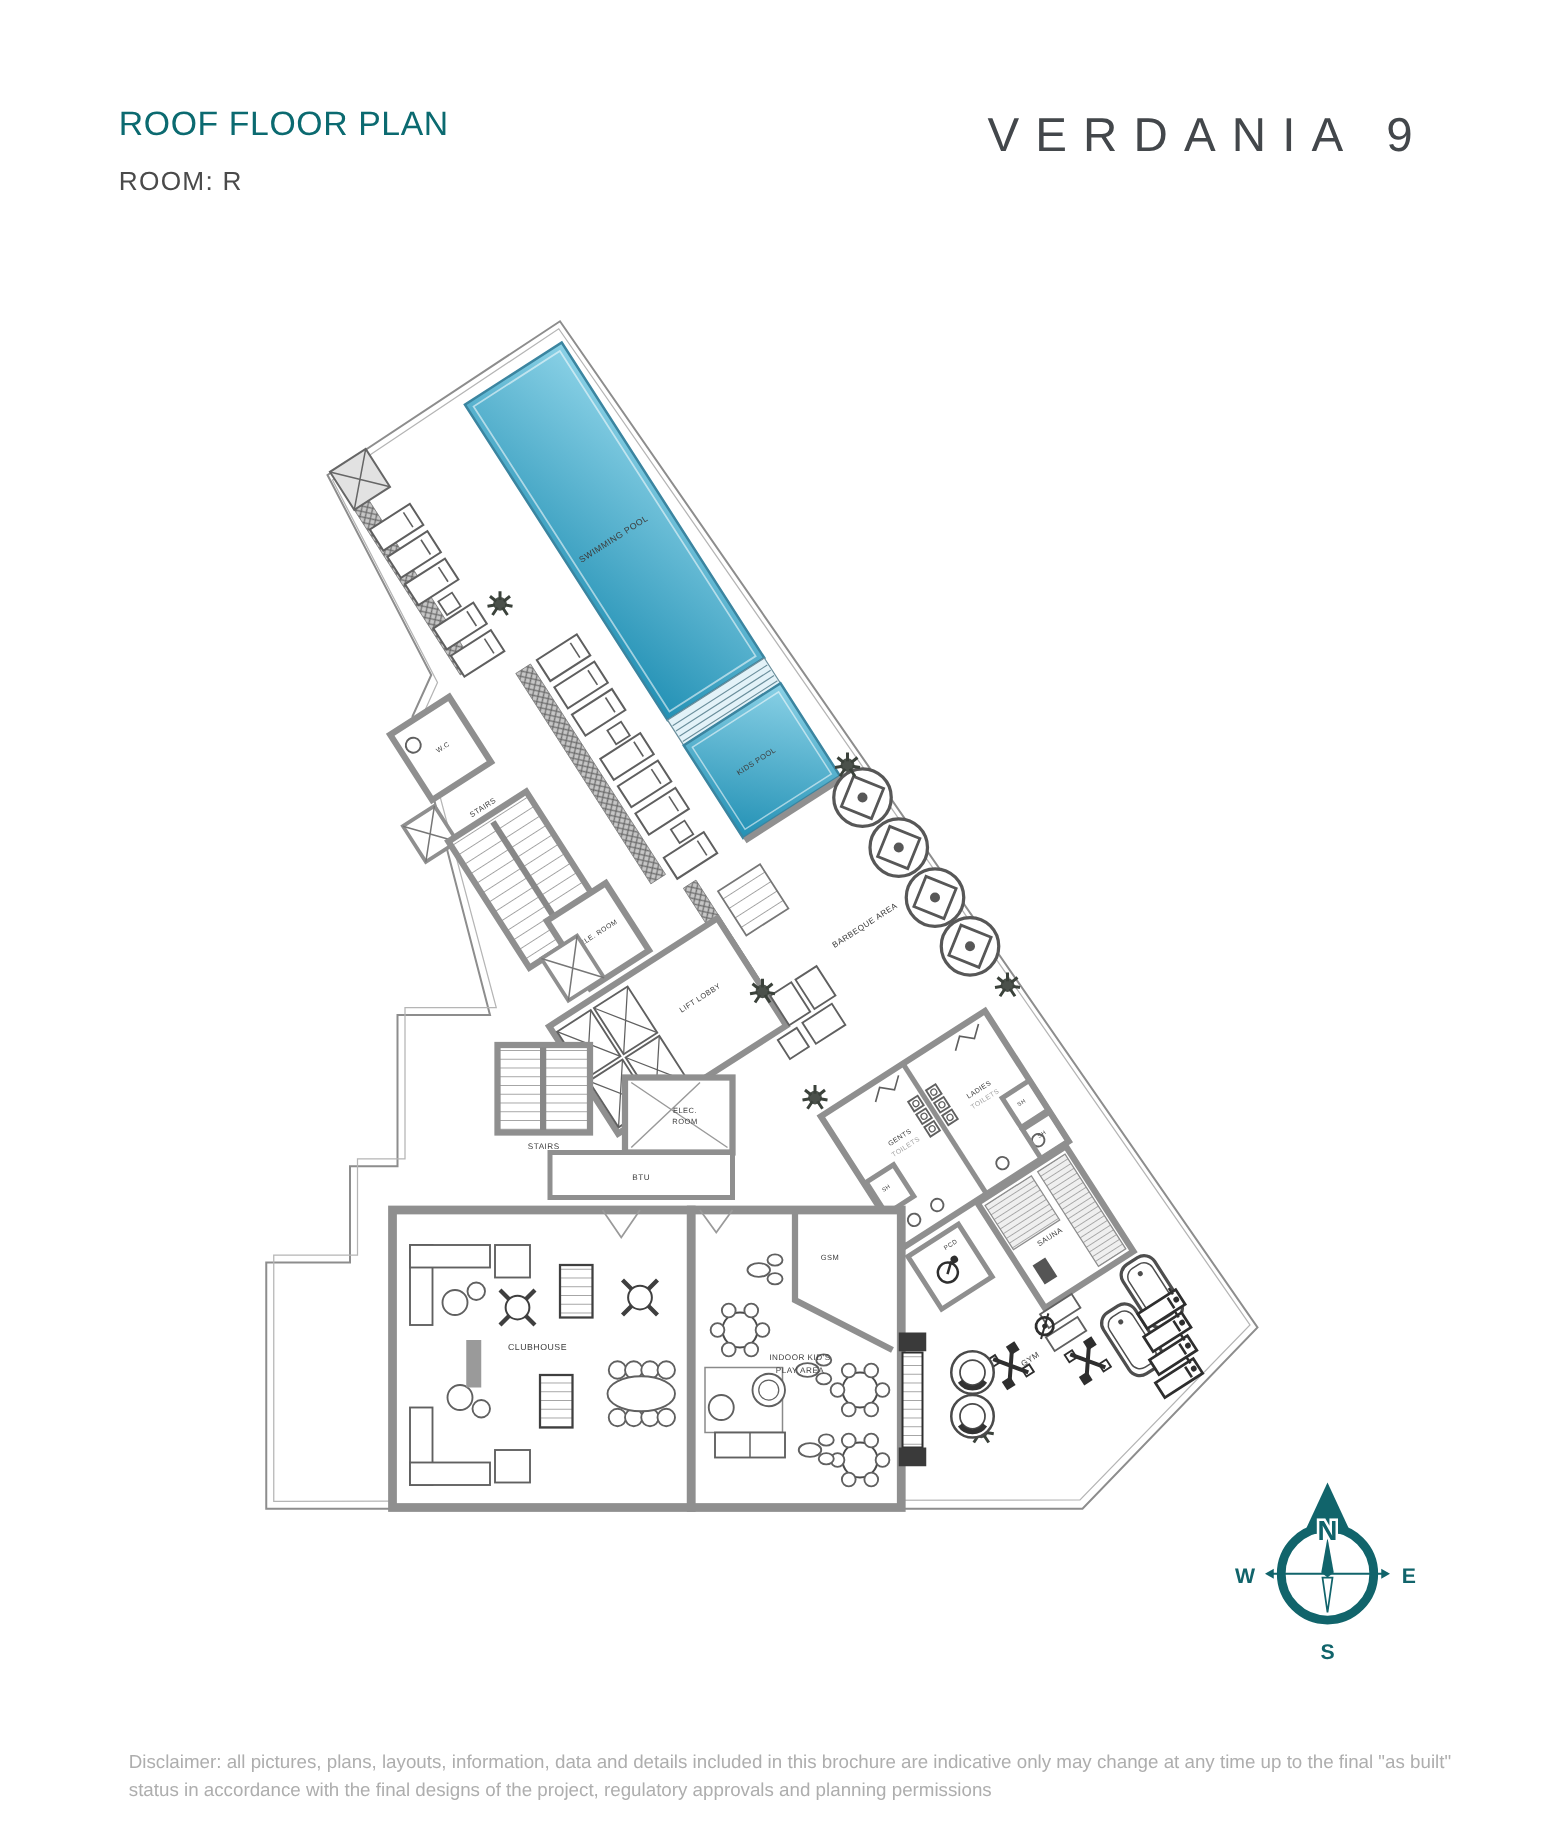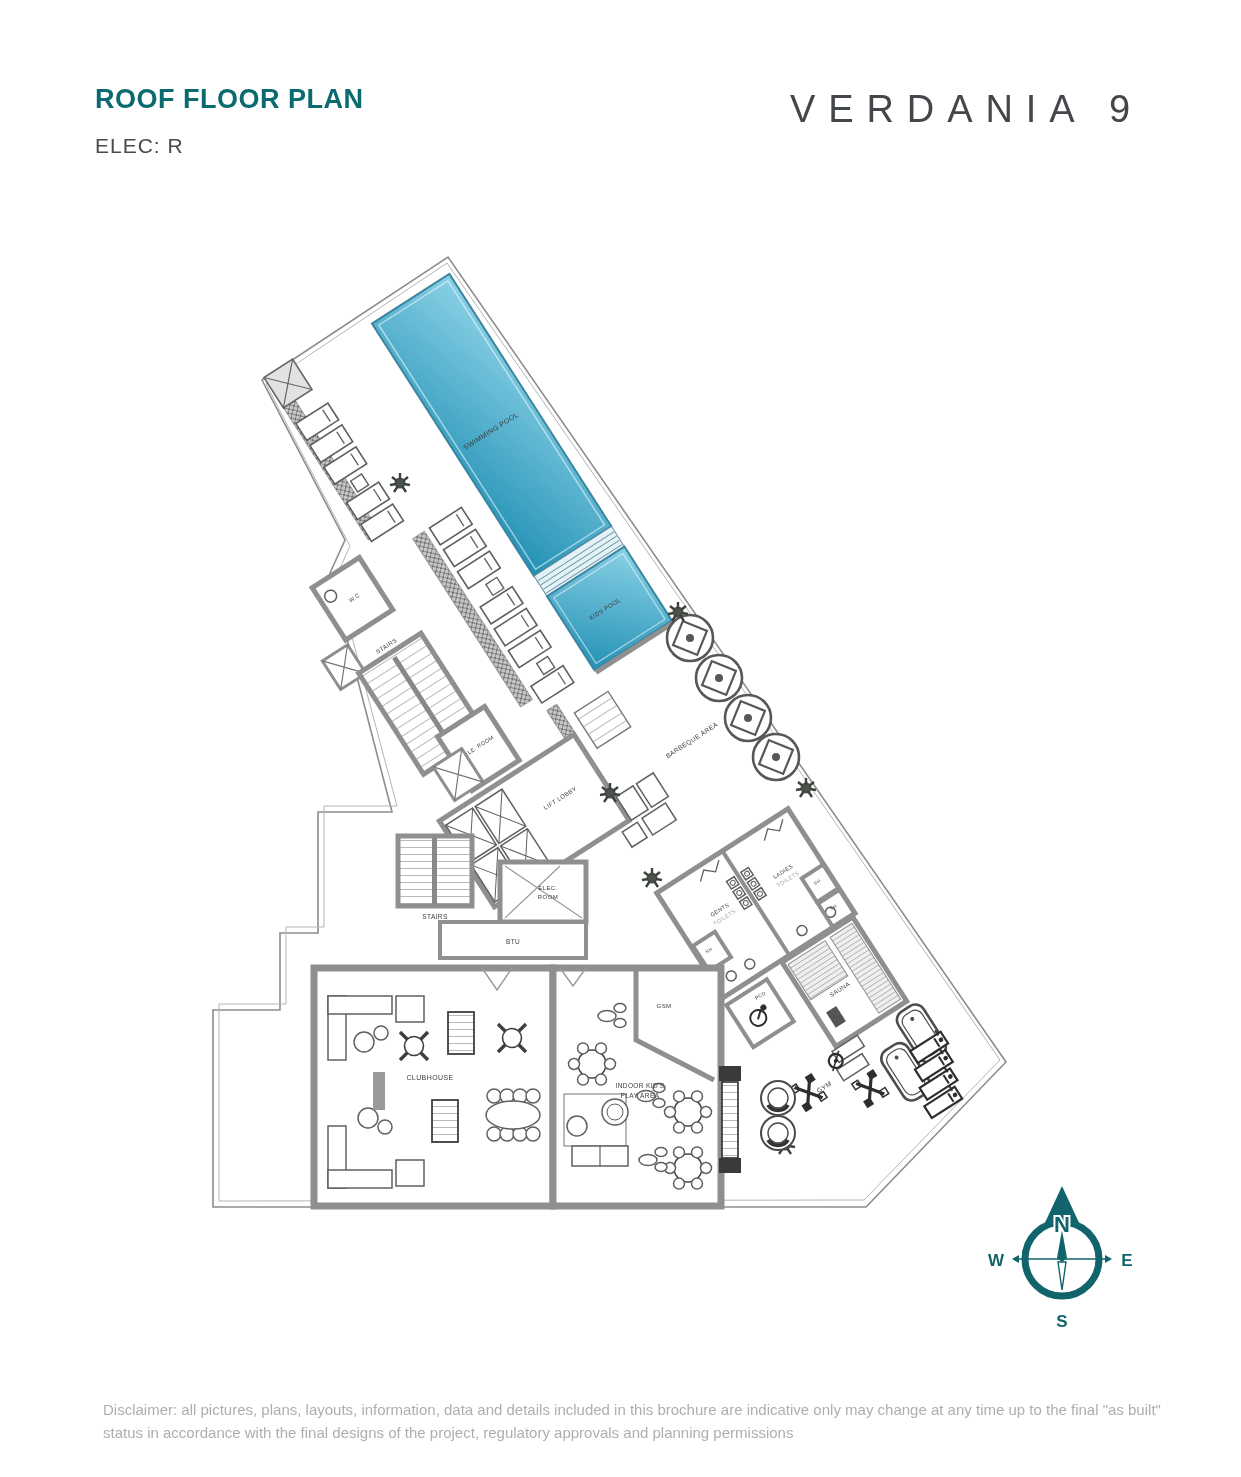--- a/index.html
+++ b/index.html
@@ -1,33 +1,33 @@
 <!DOCTYPE html>
 <html><head>
 <meta charset="utf-8">
 <style>
   html,body{margin:0;padding:0;background:#ffffff;}
   body{width:1241px;height:1477px;position:relative;font-family:"Liberation Sans",sans-serif;overflow:hidden;}
-  .page-title{position:absolute;left:95px;top:84px;font-size:27px;font-weight:bold;color:#0b6a70;letter-spacing:.5px;}
+  .page-title{position:absolute;left:95px;top:84px;font-size:27px;font-weight:normal;color:#0b6a70;letter-spacing:.5px;}
   .floor-label{position:absolute;left:95px;top:134px;font-size:21px;color:#4a4a4a;letter-spacing:1px;}
   .brand{position:absolute;right:98px;top:88px;font-size:38px;font-weight:300;color:#43474b;letter-spacing:.34em;white-space:nowrap;}
   .disclaimer{position:absolute;left:103px;top:1398px;width:1058px;font-size:15px;line-height:1.55;color:#aeaeae;}
   svg{position:absolute;left:0;top:0;}
   .lbl{font-family:"Liberation Sans",sans-serif;fill:#3c3c3c;text-anchor:middle;letter-spacing:.4px;}
   .lbl-lt{fill:#a5a5a5;}
   .wall{fill:#ffffff;stroke:#8f8f8f;stroke-width:5;}
   .wall4{fill:none;stroke:#8f8f8f;stroke-width:4;}
   .thin{fill:none;stroke:#5f5f5f;stroke-width:1.3;}
   .fix{fill:#ffffff;stroke:#606060;stroke-width:1.5;}
 </style>
 </head>
 <body>
 
 <div class="page-title">ROOF FLOOR PLAN</div>
-<div class="floor-label">ELEC: R</div>
+<div class="floor-label">ROOM: R</div>
 <div class="brand">VERDANIA 9</div>
 
 <svg width="1241" height="1477" viewBox="0 0 1241 1477">
   <defs>
     <linearGradient id="pool" x1="0" y1="0" x2="1" y2="1">
       <stop offset="0" stop-color="#8ad1e6"></stop>
         <stop offset="1" stop-color="#2391b5"></stop>
     </linearGradient>
     <pattern id="hatch" width="6" height="6" patternUnits="userSpaceOnUse">
       <rect width="6" height="6" fill="#c6c6c6"></rect>

